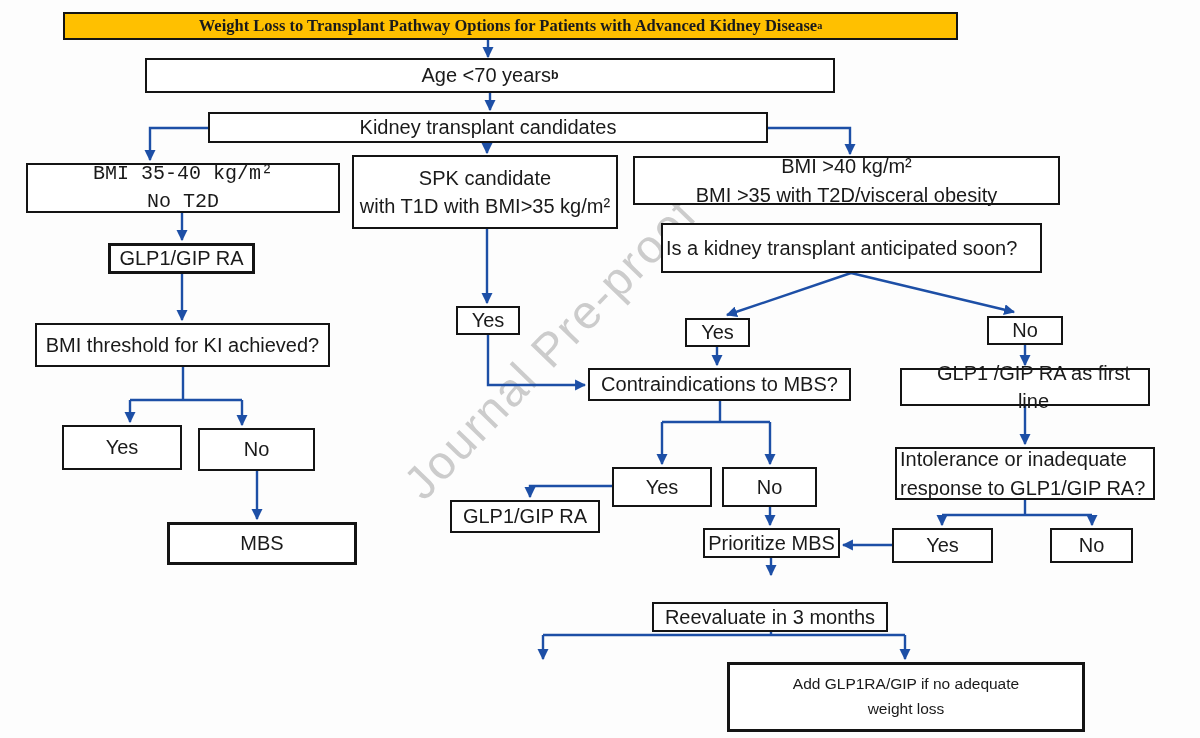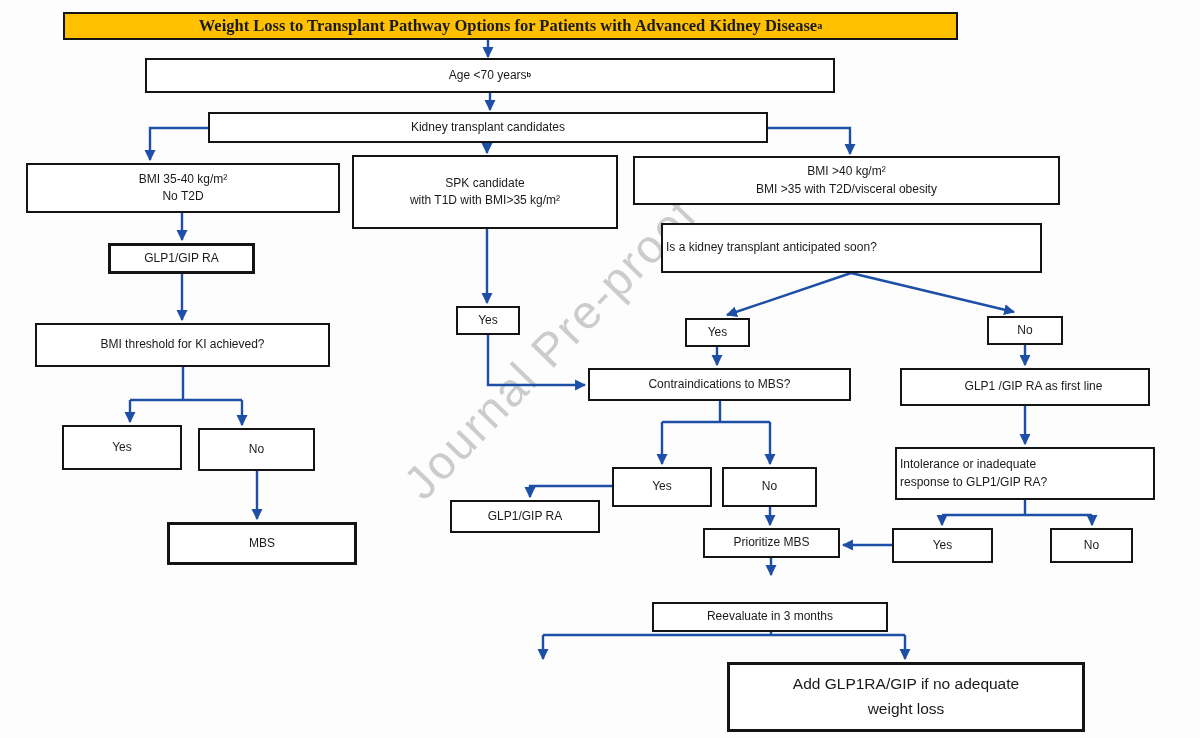--- a/index.html
+++ b/index.html
@@ -13,32 +13,32 @@
     transform:translate(-50%,-50%) rotate(-46deg);
     font-size:47px; letter-spacing:2px; white-space:nowrap;
     color:rgba(135,135,135,0.42); z-index:1; user-select:none;
   }
   svg.connectors { position:absolute; left:0; top:0; z-index:2; pointer-events:none; }
   .node {
     position:absolute; z-index:3; box-sizing:border-box;
     background:#ffffff; border:2px solid #141414;
     display:flex; align-items:center; justify-content:center;
     text-align:center; white-space:pre-line;
-    font-size:12px; line-height:1.42;
+    font-size:20px; line-height:1.42;
   }
   .node.thick { border-width:3px; }
   .node.alignleft { justify-content:flex-start; text-align:left; padding-left:3px; }
   #n-title {
     left:63px; top:12px; width:895px; height:28px;
     background:#FFC000; font-weight:bold; font-size:16.5px; line-height:1.1;font-family:Liberation Serif, serif;
   }
   #n-title sup, #n-age sup { font-size:0.62em; font-weight:bold; }
   #n-age        { left:145px; top:58px;  width:690px; height:35px; }
   #n-ktc        { left:208px; top:112px; width:560px; height:31px; }
-  #n-bmi3540    { left:26px;  top:163px; width:314px; height:50px; }
+  #n-bmi3540    { left:26px;  top:163px; width:314px; height:50px;font-family:Liberation Mono, monospace; }
   #n-glp1left   { left:108px; top:243px; width:147px; height:31px; }
   #n-bmithresh  { left:35px;  top:323px; width:295px; height:44px; }
   #n-yesleft    { left:62px;  top:425px; width:120px; height:45px; }
   #n-noleft     { left:198px; top:428px; width:117px; height:43px; }
   #n-mbs        { left:167px; top:522px; width:190px; height:43px; }
   #n-spk        { left:352px; top:155px; width:266px; height:74px; }
   #n-yesspk     { left:456px; top:306px; width:64px;  height:29px; }
   #n-bmi40      { left:633px; top:156px; width:427px; height:49px; }
   #n-ktsoon     { left:661px; top:223px; width:381px; height:50px; }
   #n-yeskt      { left:685px; top:318px; width:65px;  height:29px; }

